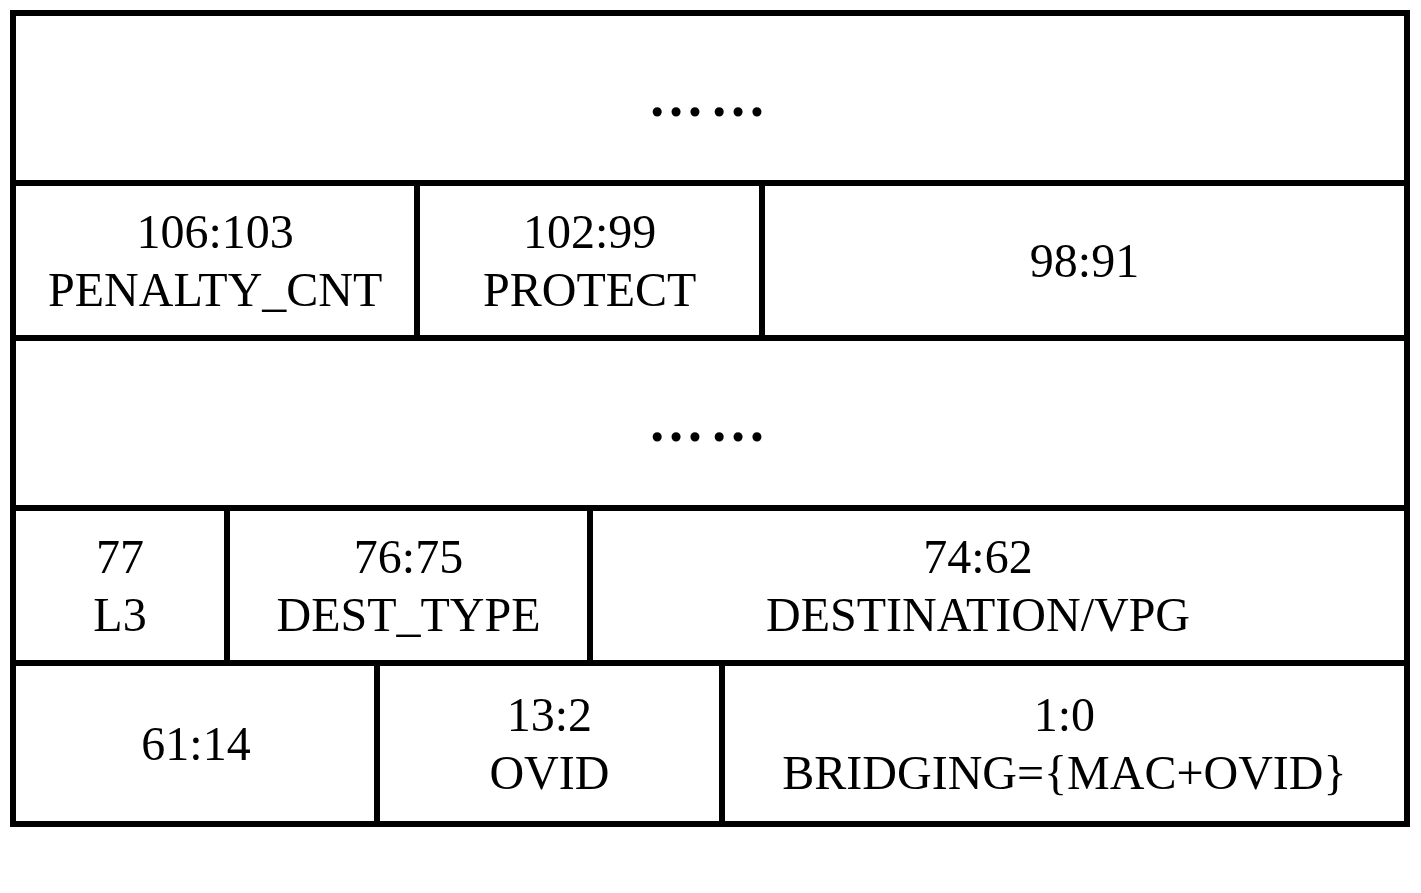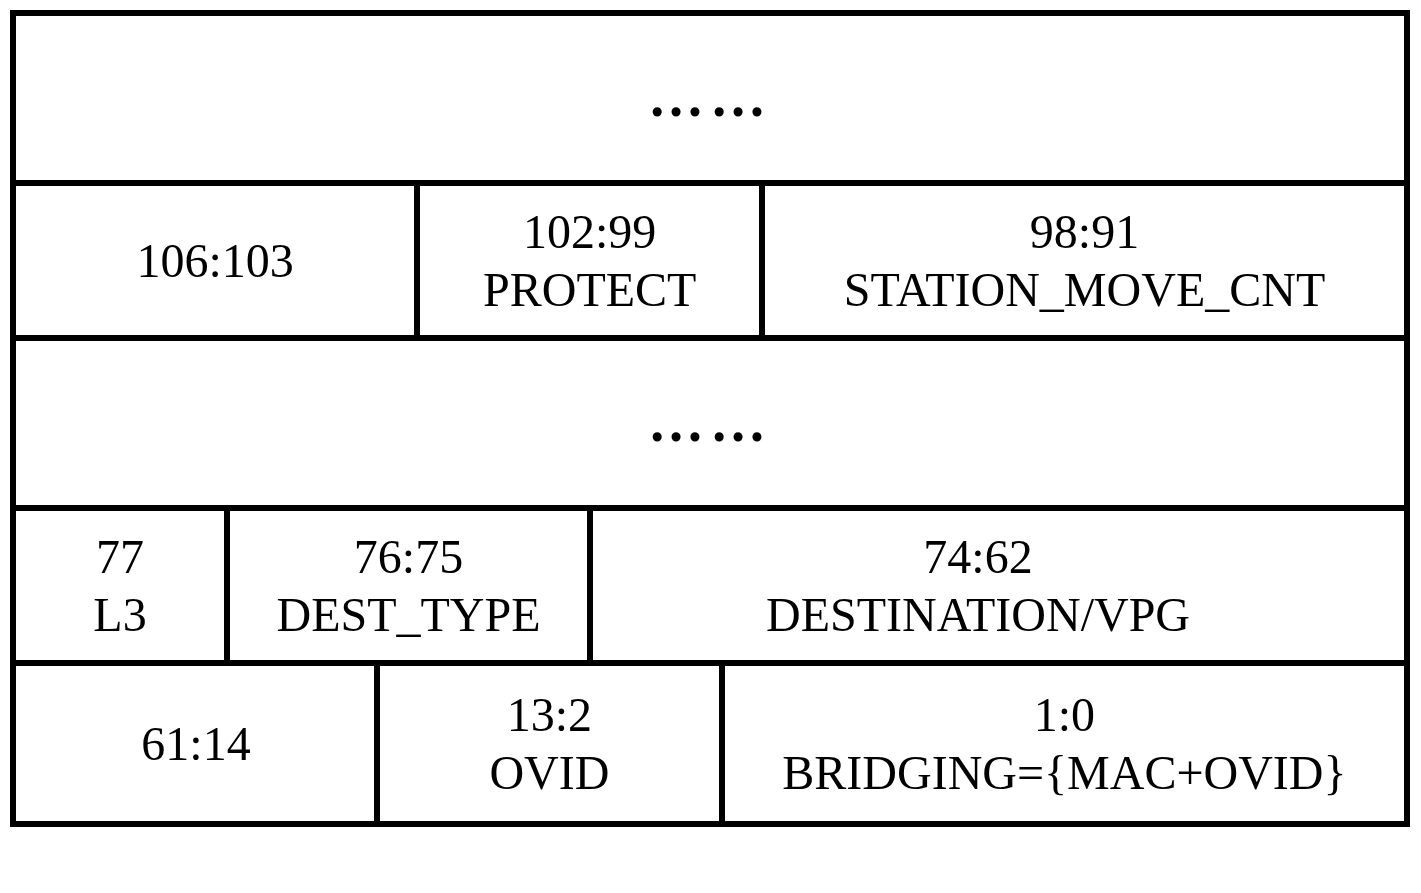--- a/index.html
+++ b/index.html
@@ -74,28 +74,28 @@
 
   <div class="row ellipsis-row">
     <div class="cell">
       <span>……</span>
     </div>
   </div>
 
   <div class="row field-row">
     <div class="cell r2c1">
       <span class="bits">106:103</span>
+      <span class="name">PENALTY_CNT</span>
     </div>
     <div class="cell r2c2">
       <span class="bits">102:99</span>
       <span class="name">PROTECT</span>
     </div>
     <div class="cell r2c3">
       <span class="bits">98:91</span>
-      <span class="name">STATION_MOVE_CNT</span>
     </div>
   </div>
 
   <div class="row ellipsis-row">
     <div class="cell">
       <span>……</span>
     </div>
   </div>
 
   <div class="row field-row">

